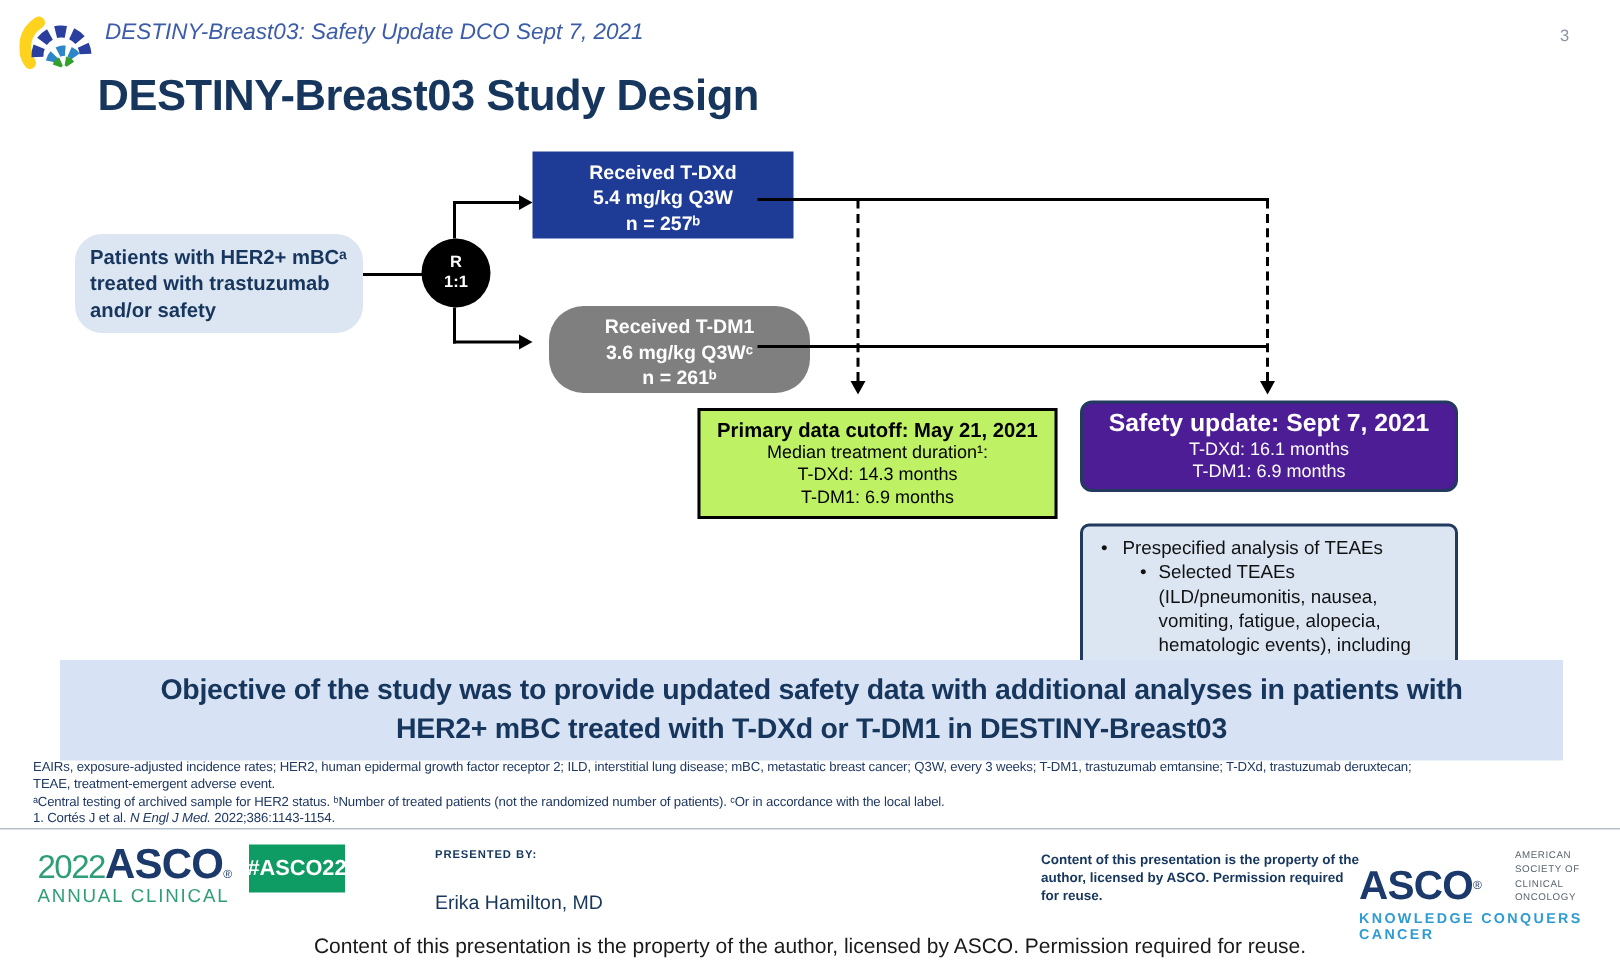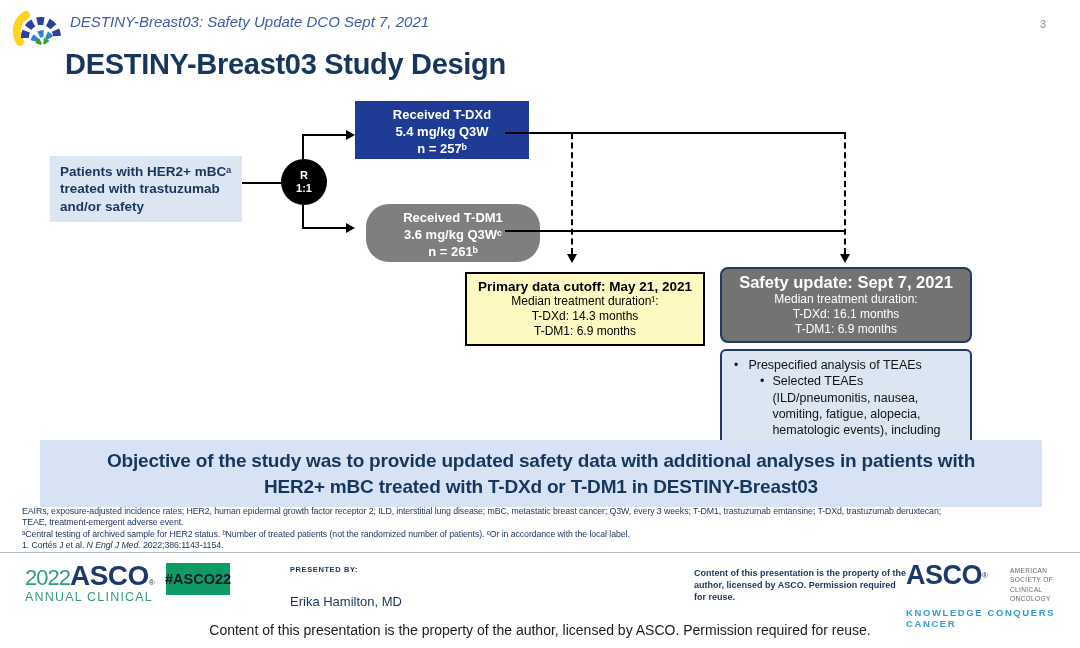--- a/index.html
+++ b/index.html
@@ -5,33 +5,33 @@
   html,body{margin:0;padding:0;background:#ffffff;}
   body{width:1080px;height:648px;position:relative;overflow:hidden;
        font-family:"Liberation Sans",sans-serif;color:#17365d;}
   .abs{position:absolute;}
   
   .hdr-sub{left:70px;top:13px;font-size:15px;font-style:italic;color:#3c5ca8;}
   .page-num{left:1040px;top:18px;font-size:11px;color:#8a93a3;}
   .slide-title{left:65px;top:48px;font-size:29px;font-weight:bold;color:#17365d;letter-spacing:-0.3px;}
   
   .patient-box{left:50px;top:156px;width:192px;box-sizing:border-box;background:#dce6f2;
-               padding:7px 0 7px 10px;font-size:13.5px;font-weight:bold;color:#17365d;line-height:1.28;}
+               padding:7px 0 7px 10px;font-size:13.5px;font-weight:bold;color:#17365d;line-height:1.28;border-radius:18px;}
   .r-circle{left:281px;top:159px;width:46px;height:46px;background:#000;border-radius:50%;
             color:#fff;font-weight:bold;font-size:11px;line-height:1.15;display:flex;
             flex-direction:column;align-items:center;justify-content:center;}
   .arm-box{width:174px;box-sizing:border-box;color:#fff;font-weight:bold;font-size:13px;
            text-align:center;padding:6px 0;line-height:1.3;}
   .tdxd{left:355px;top:101px;background:#1e3c96;height:58px;}
   .tdm1{left:366px;top:204px;background:#7f7f7f;height:58px;border-radius:23px;}
-  .cutoff-box{left:465px;top:272px;width:240px;box-sizing:border-box;background:#fef9c3;
+  .cutoff-box{left:465px;top:272px;width:240px;box-sizing:border-box;background:#bef264;
               border:2.5px solid #000;text-align:center;padding:5px 2px;}
   .cutoff-box .t{font-size:13.5px;font-weight:bold;color:#000;}
   .cutoff-box .l{font-size:12px;color:#000;line-height:1.25;}
-  .safety-box{left:720px;top:267px;width:252px;box-sizing:border-box;background:#737373;
+  .safety-box{left:720px;top:267px;width:252px;box-sizing:border-box;background:#4c1d95;
               border:2px solid #223a5e;border-radius:8px;text-align:center;padding:4px 2px;color:#fff;}
   .safety-box .t{font-size:16.5px;font-weight:bold;}
   .safety-box .l{font-size:12px;line-height:1.25;}
   .teae-box{left:720px;top:349px;width:252px;box-sizing:border-box;background:#dce6f3;
             border:2px solid #223a5e;border-radius:6px;padding:6px 8px;color:#111;font-size:12.5px;line-height:1.3;}
   .teae-b1{display:flex;gap:10px;padding-left:4px;}
   .teae-b2{display:flex;gap:8px;padding-left:30px;}
   
   .hline{height:2px;background:#000;}
   .vline{width:2px;background:#000;}
@@ -47,28 +47,28 @@
   .footnotes .nowrap{white-space:nowrap;}
   .fn-journal{font-style:italic;}
   
   .footer-divider{left:0;top:552px;width:1080px;height:1px;background:#b3bfca;}
   .mtg-logo{left:25px;top:560px;}
   .mtg-row{display:flex;align-items:baseline;}
   .mtg-year{font-size:22px;color:#2f9e77;letter-spacing:-1px;}
   .mtg-asco{font-size:28px;font-weight:bold;color:#1b3a6b;letter-spacing:-0.5px;}
   .mtg-reg{font-size:8px;vertical-align:super;color:#1b3a6b;}
   .mtg-name{font-size:12.5px;color:#2f9e77;letter-spacing:1.2px;margin-top:-2px;}
-  .hashtag{left:166px;top:563px;width:64px;height:32px;background:#0f9b64;color:#0f172a;
+  .hashtag{left:166px;top:563px;width:64px;height:32px;background:#0f9b64;color:#ffffff;
            font-size:14.5px;font-weight:bold;display:flex;align-items:center;justify-content:center;}
   .presented{left:290px;top:565px;}
   .presented .lbl{font-size:7.5px;font-weight:bold;letter-spacing:0.6px;color:#17365d;}
   .presented .name{font-size:13px;color:#17365d;margin-top:20px;}
   .copyright{left:694px;top:567px;width:212px;font-size:9px;font-weight:bold;color:#17365d;line-height:1.35;}
   .asco-logo{left:906px;top:562px;}
-  .asco-logo-row{display:flex;align-items:flex-start;gap:22px;}
+  .asco-logo-row{display:flex;align-items:flex-end;gap:22px;}
   .asco-big{font-size:27px;font-weight:bold;color:#1b3a6b;letter-spacing:-0.5px;line-height:1;}
   .asco-reg{font-size:8px;vertical-align:super;color:#1b3a6b;}
   .asco-soc{font-size:6.5px;color:#5b6770;letter-spacing:0.4px;line-height:1.45;padding-top:4px;}
   .asco-tag{font-size:9.5px;font-weight:bold;color:#2f9bd3;letter-spacing:1.6px;margin-top:3px;}
   
   .caption{left:0;top:622px;width:1080px;text-align:center;font-size:14px;color:#1a1a1a;}
 </style>
 </head>
 <body>
 
@@ -124,21 +124,20 @@
 
 <div class="abs cutoff-box">
   <div class="t">Primary data cutoff: May 21, 2021</div>
   <div class="l">Median treatment duration¹:</div>
   <div class="l">T-DXd: 14.3 months</div>
   <div class="l">T-DM1: 6.9 months</div>
 </div>
 
 <div class="abs safety-box">
   <div class="t">Safety update: Sept 7, 2021</div>
-  <div class="l">Median treatment duration:</div>
   <div class="l">T-DXd: 16.1 months</div>
   <div class="l">T-DM1: 6.9 months</div>
 </div>
 
 <div class="abs teae-box">
   <div class="teae-b1">
     <span>•</span>
     <span>Prespecified analysis of TEAEs</span>
   </div>
   <div class="teae-b2">

